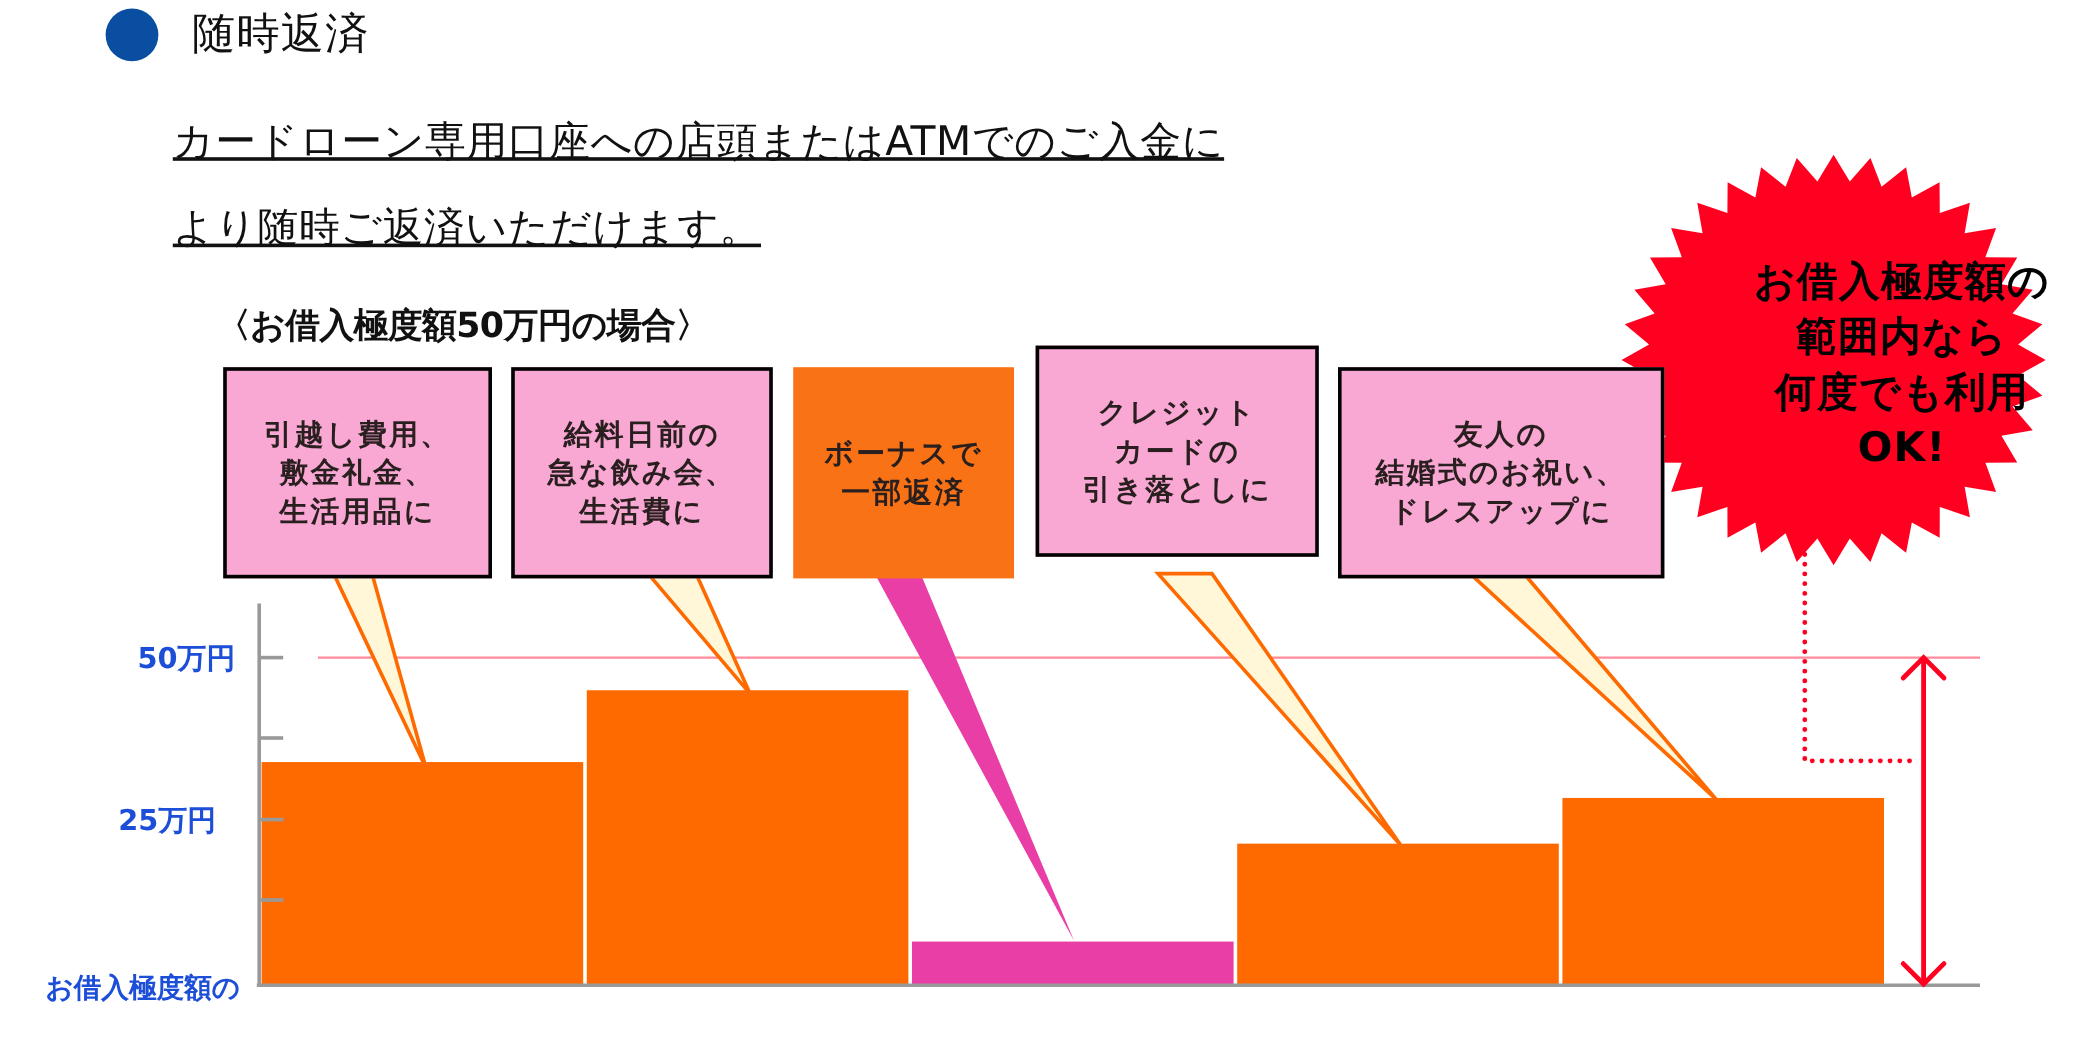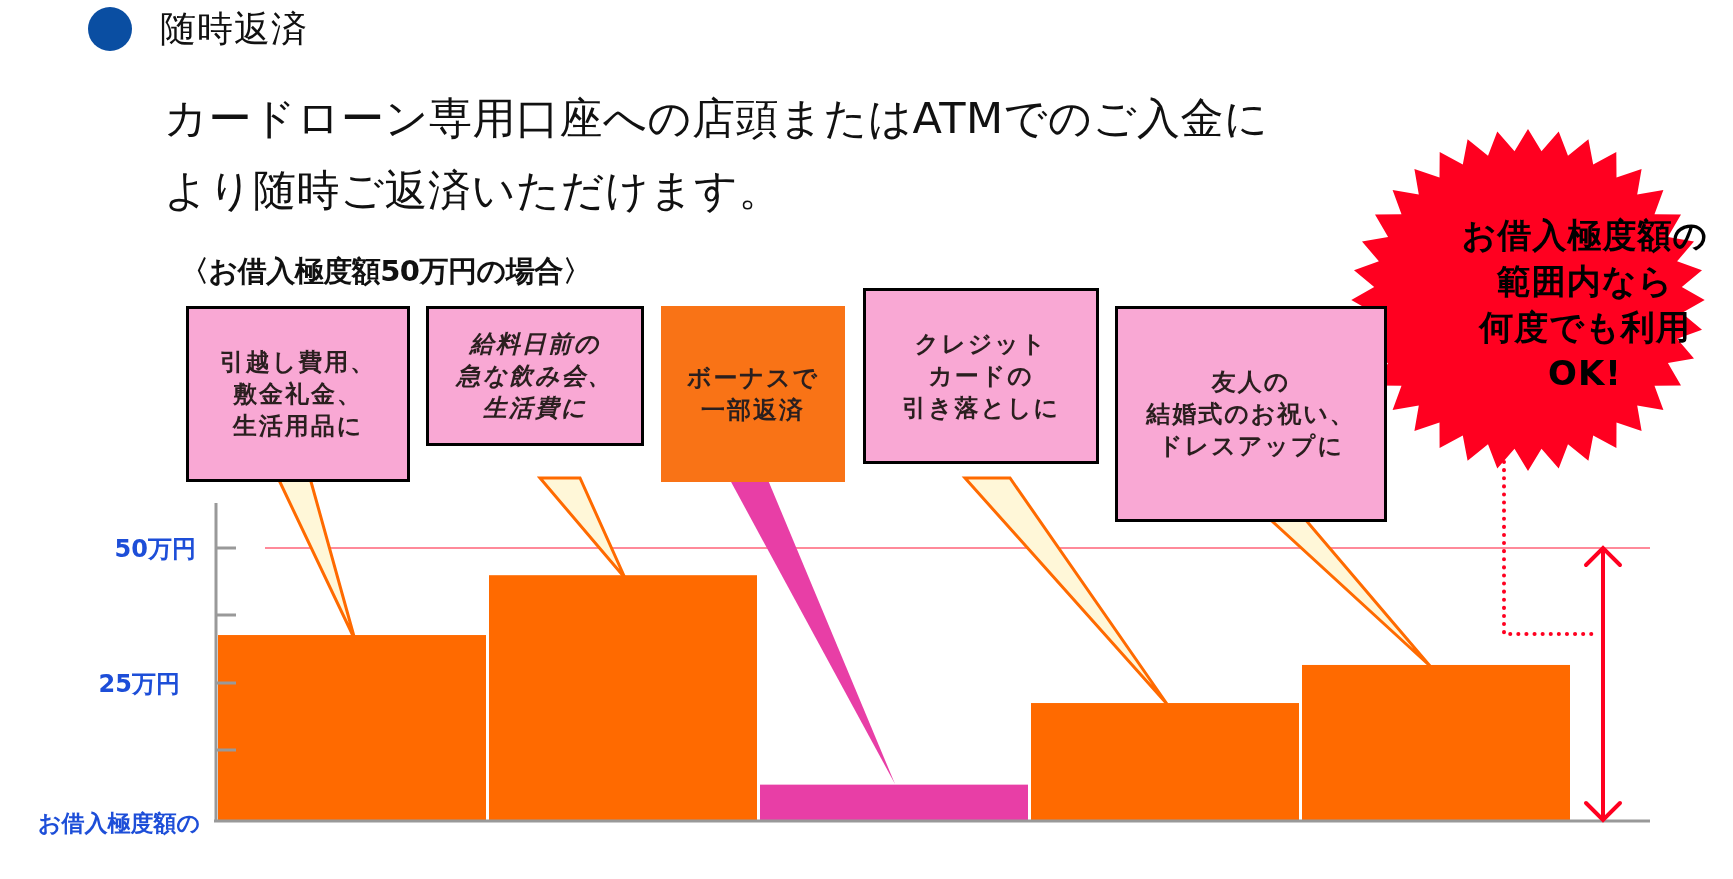--- a/index.html
+++ b/index.html
@@ -1,21 +1,21 @@
 <!DOCTYPE html>
 <html><head>
 <meta charset="utf-8">
 <style>
   html, body { margin:0; padding:0; background:#ffffff; }
   body { width:1733px; height:879px; position:relative; overflow:hidden;
          font-family:"DejaVu Sans","Liberation Sans",sans-serif; color:#111; }
   .heading { position:absolute; left:88px; top:4px; display:flex; align-items:center; }
   .heading .dot { width:44px; height:44px; border-radius:50%; background:#0a4ea2; margin-right:28px; }
   .heading .txt { font-size:36px; line-height:50px; letter-spacing:1px; }
-  .desc { position:absolute; left:164px; top:82px; font-size:43px; line-height:72px; letter-spacing:0.5px; }
+  .desc { position:absolute; left:144px; top:82px; font-size:34px; line-height:72px; letter-spacing:0.5px;text-decoration:underline; }
   .subtitle { position:absolute; left:180px; top:252px; font-size:29px; font-weight:bold; letter-spacing:-0.5px; }
   svg.chart { position:absolute; left:0; top:0; }
   .bubble { position:absolute; box-sizing:border-box; display:flex; align-items:center; justify-content:center;
             text-align:center; font-weight:bold; font-size:24px; line-height:32px; color:#2a1f1f; white-space:pre-line; letter-spacing:2px; }
   .bubble.cream { background:#f9a8d4; border:3px solid #000000; }
   .bubble.pink { background:#f97316; }
   .ylab { position:absolute; font-weight:bold; font-size:24px; color:#1d4ed8; text-align:right; }
   .burst-text { position:absolute; left:1385px; top:212px; width:400px; text-align:center; color:#000000; font-weight:bold;
                 font-size:34px; line-height:46px; white-space:pre-line; letter-spacing:1px; }
 </style>
@@ -70,35 +70,35 @@
     <polyline points="1586,565 1603,548 1620,565"></polyline>
     <polyline points="1586,803 1603,820 1620,803"></polyline>
   </g>
 </svg>
 
 <div class="bubble cream" style="left:186px;top:306px;width:224px;height:176px;">
   <span>引越し費用、
 敷金礼金、
 生活用品に</span>
 </div>
-<div class="bubble cream" style="left:426px;top:306px;width:218px;height:140px;font-style:italic;">
+<div class="bubble cream" style="left:426px;top:306px;width:218px;height:176px;">
   <span>給料日前の
 急な飲み会、
 生活費に</span>
 </div>
 <div class="bubble pink" style="left:661px;top:306px;width:184px;height:176px;">
   <span>ボーナスで
 一部返済</span>
 </div>
 <div class="bubble cream" style="left:863px;top:288px;width:236px;height:176px;">
   <span>クレジット
 カードの
 引き落としに</span>
 </div>
-<div class="bubble cream" style="left:1115px;top:306px;width:272px;height:216px;">
+<div class="bubble cream" style="left:1115px;top:306px;width:272px;height:176px;">
   <span>友人の
 結婚式のお祝い、
 ドレスアップに</span>
 </div>
 
 <div class="ylab" style="left:60px;top:533px;width:136px;">50万円</div>
 <div class="ylab" style="left:44px;top:668px;width:136px;" id="ylab25">25万円</div>
 <div class="ylab" style="left:20px;top:808px;width:180px;font-size:23px;">お借入極度額の</div>
 
 <div class="burst-text">お借入極度額の

